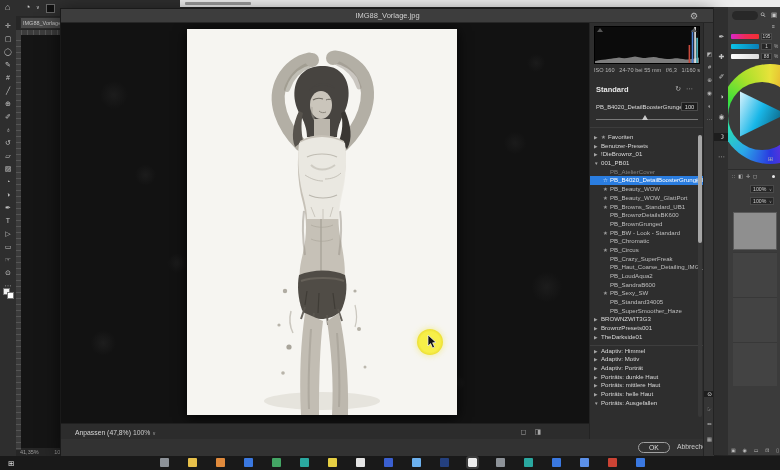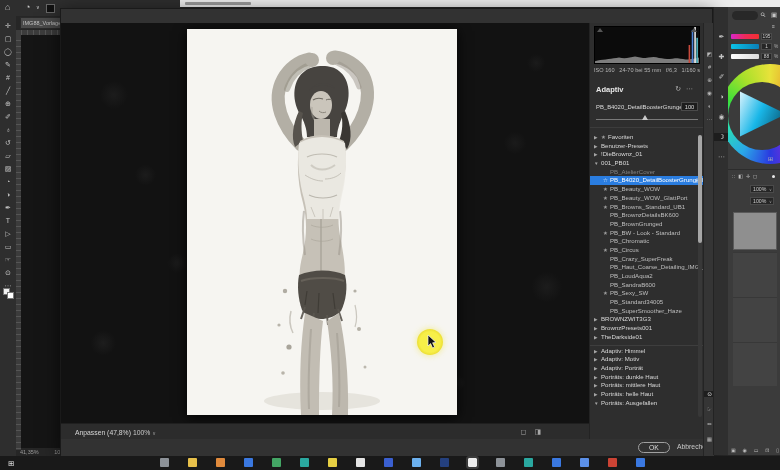--- a/index.html
+++ b/index.html
@@ -160,20 +160,24 @@
   <div class="abs ps-swatches">
     <span class="fg"></span>
     <span class="bg"></span>
   </div>
   <div class="abs ps-status">
     <span>41,35%</span>
     <span>100</span>
   </div>
 
   <div class="abs dialog">
+    <div class="abs titlebar">
+      <span class="ttl">IMG88_Vorlage.jpg</span>
+      <span class="gear">⚙</span>
+    </div>
 
     <div class="abs canvas">
       <div class="photo">
         <svg viewBox="0 0 270 386">
           <rect width="270" height="386" fill="#f6f5f1"></rect>
           <g>
             <ellipse cx="135" cy="372" rx="58" ry="9" fill="#e6e4dd"></ellipse>
             <path d="M114,116 C96,98 84,72 96,50 C102,39 112,32 122,30" stroke="#b3afa5" stroke-width="13" fill="none" stroke-linecap="round"></path>
             <path d="M156,116 C174,98 188,70 176,46 C170,36 158,29 148,28" stroke="#b3afa5" stroke-width="13" fill="none" stroke-linecap="round"></path>
             <path d="M100,60 C104,48 112,40 122,36" stroke="#948f84" stroke-width="6" fill="none" stroke-linecap="round" opacity="0.55"></path>
@@ -252,21 +256,21 @@
         <span class="clip" style="left:2px"></span>
         <span class="clip" style="right:2px"></span>
       </div>
       <div class="exif">
         <span>ISO 160</span>
         <span>24-70 bei 55 mm</span>
         <span>f/6,3</span>
         <span>1/160 s</span>
       </div>
       <div class="phead">
-        <span>Adaptiv</span>
+        <span>Standard</span>
         <span class="hicons"><span>↻</span><span>⋯</span></span>
       </div>
       <div class="amount">
         <span class="albl">PB_B4020_DetailBoosterGrunged</span>
         <span class="aval">100</span>
       </div>
       <div class="track"></div>
       <span class="thumb" id="amount-thumb" style="left: 51.96px;"></span>
       <div class="phr"></div>
       <div class="plist" id="preset-list">

